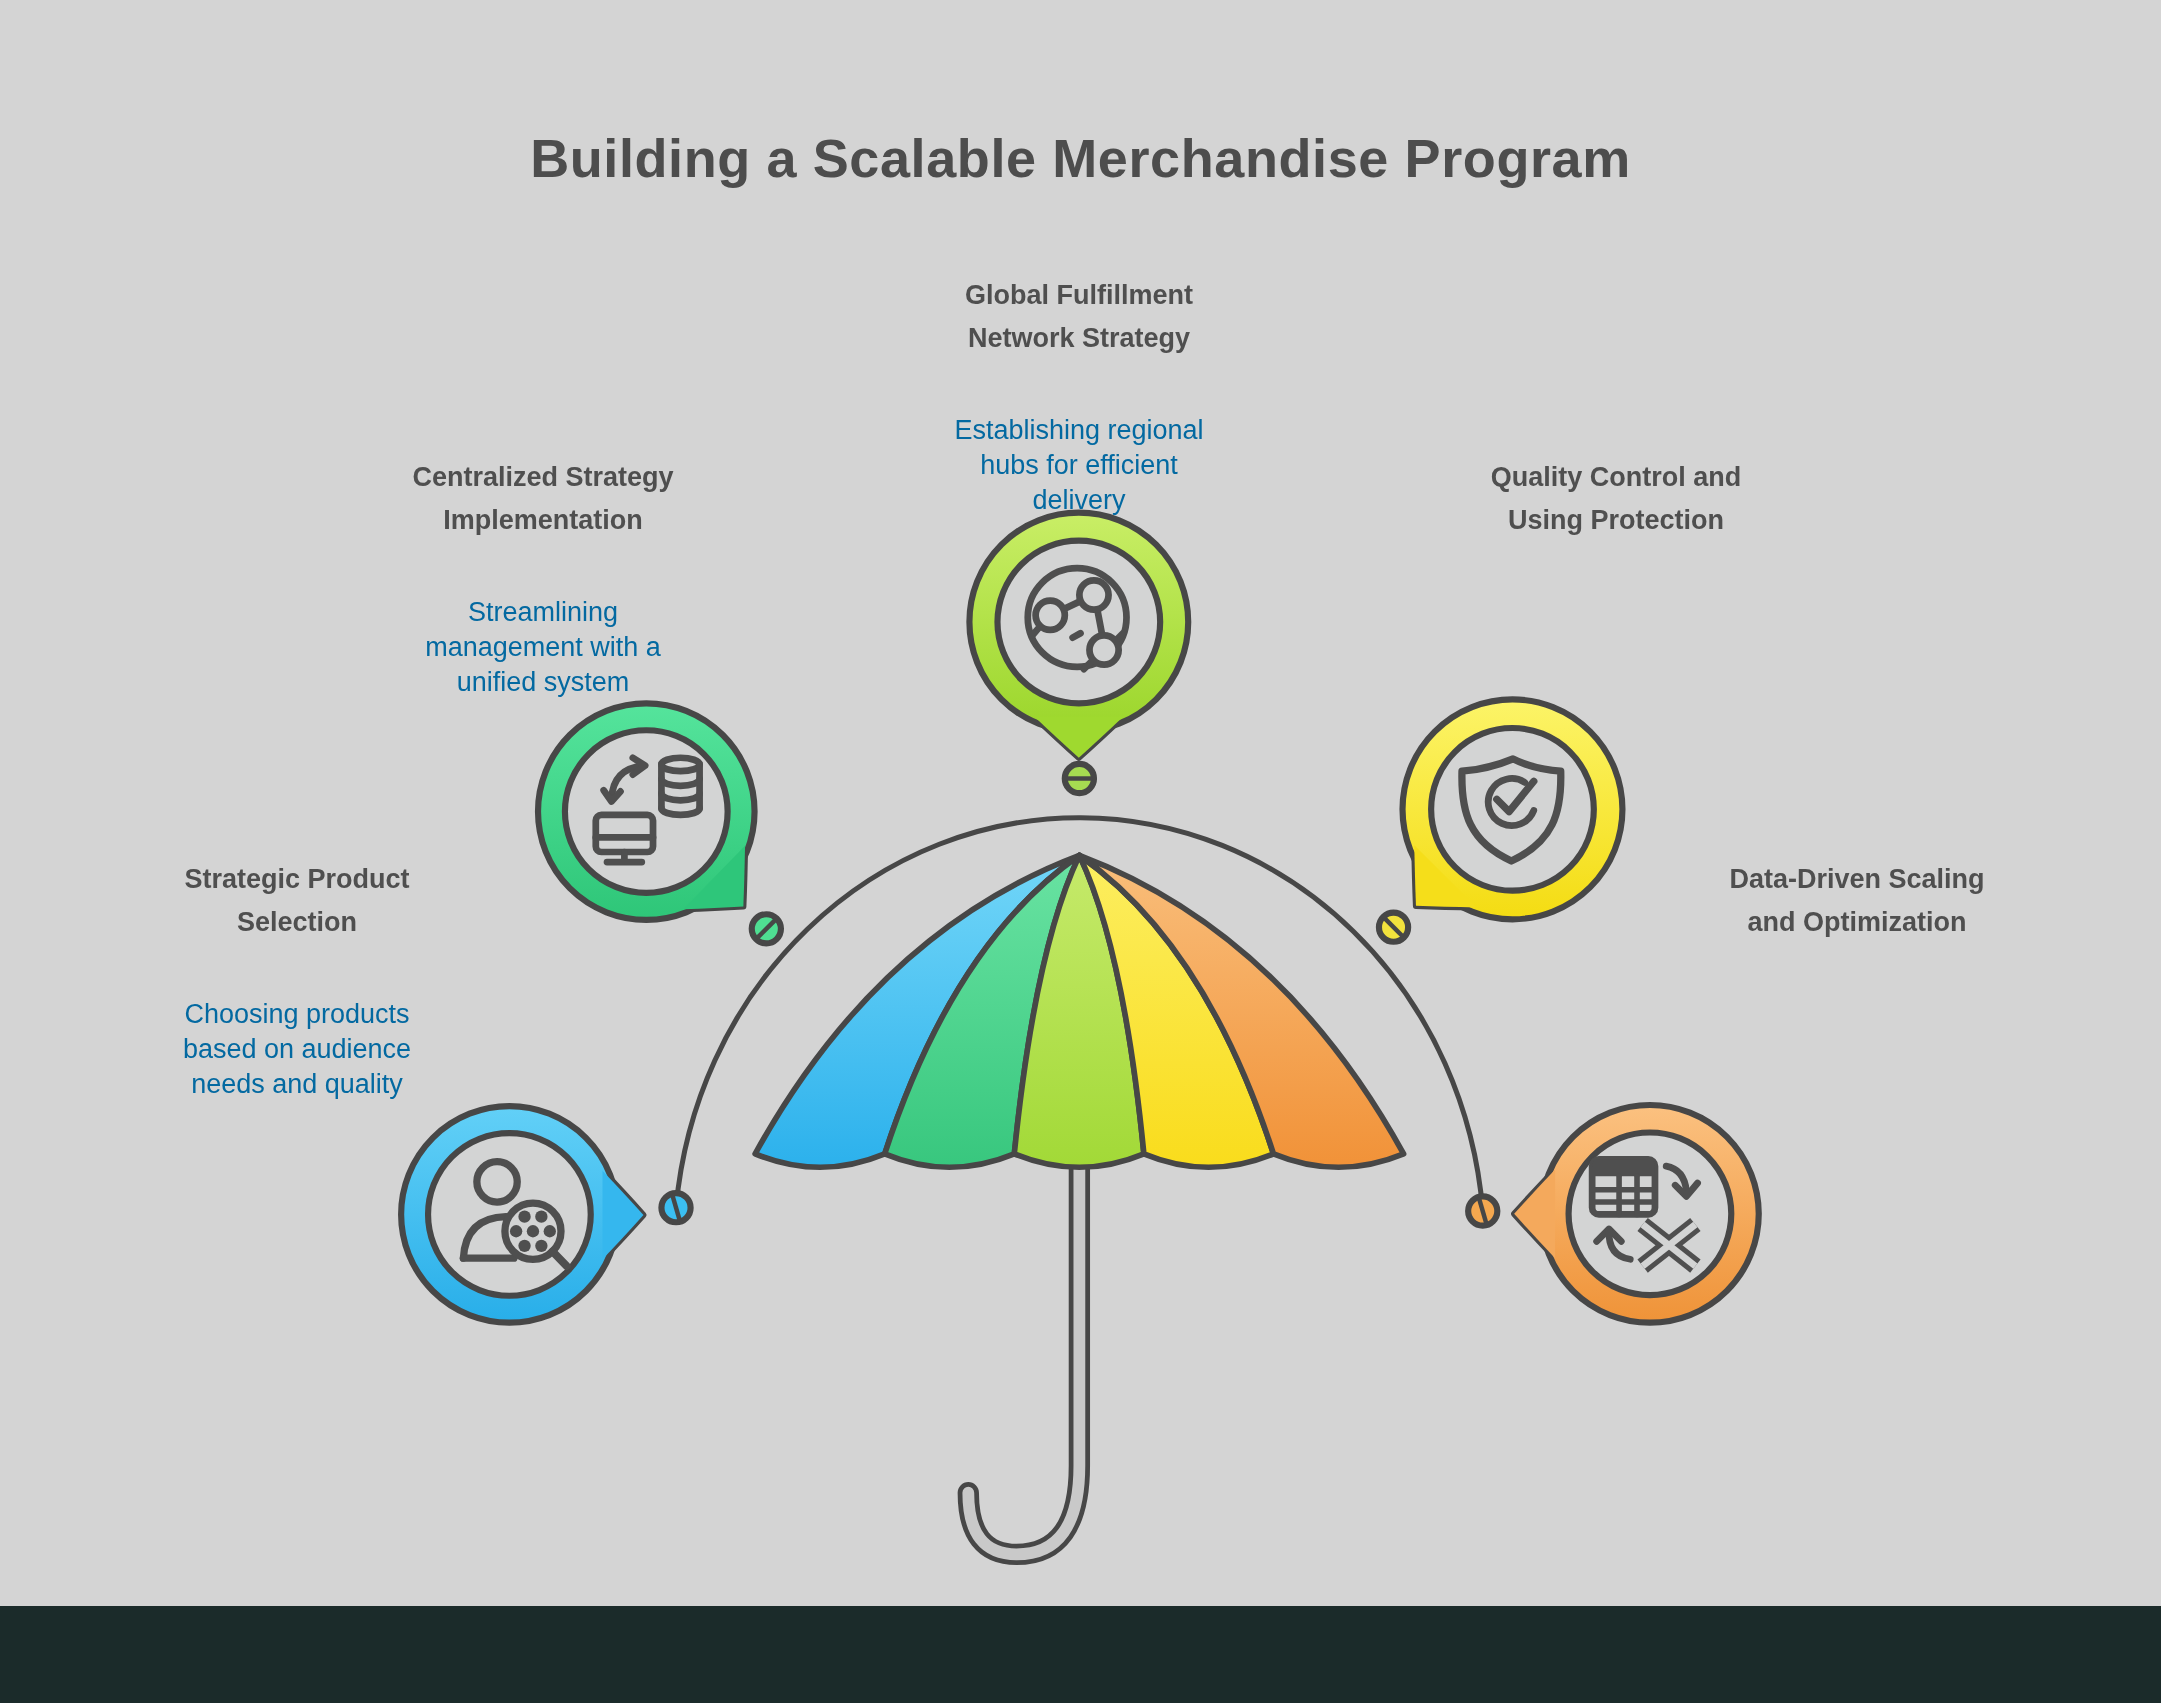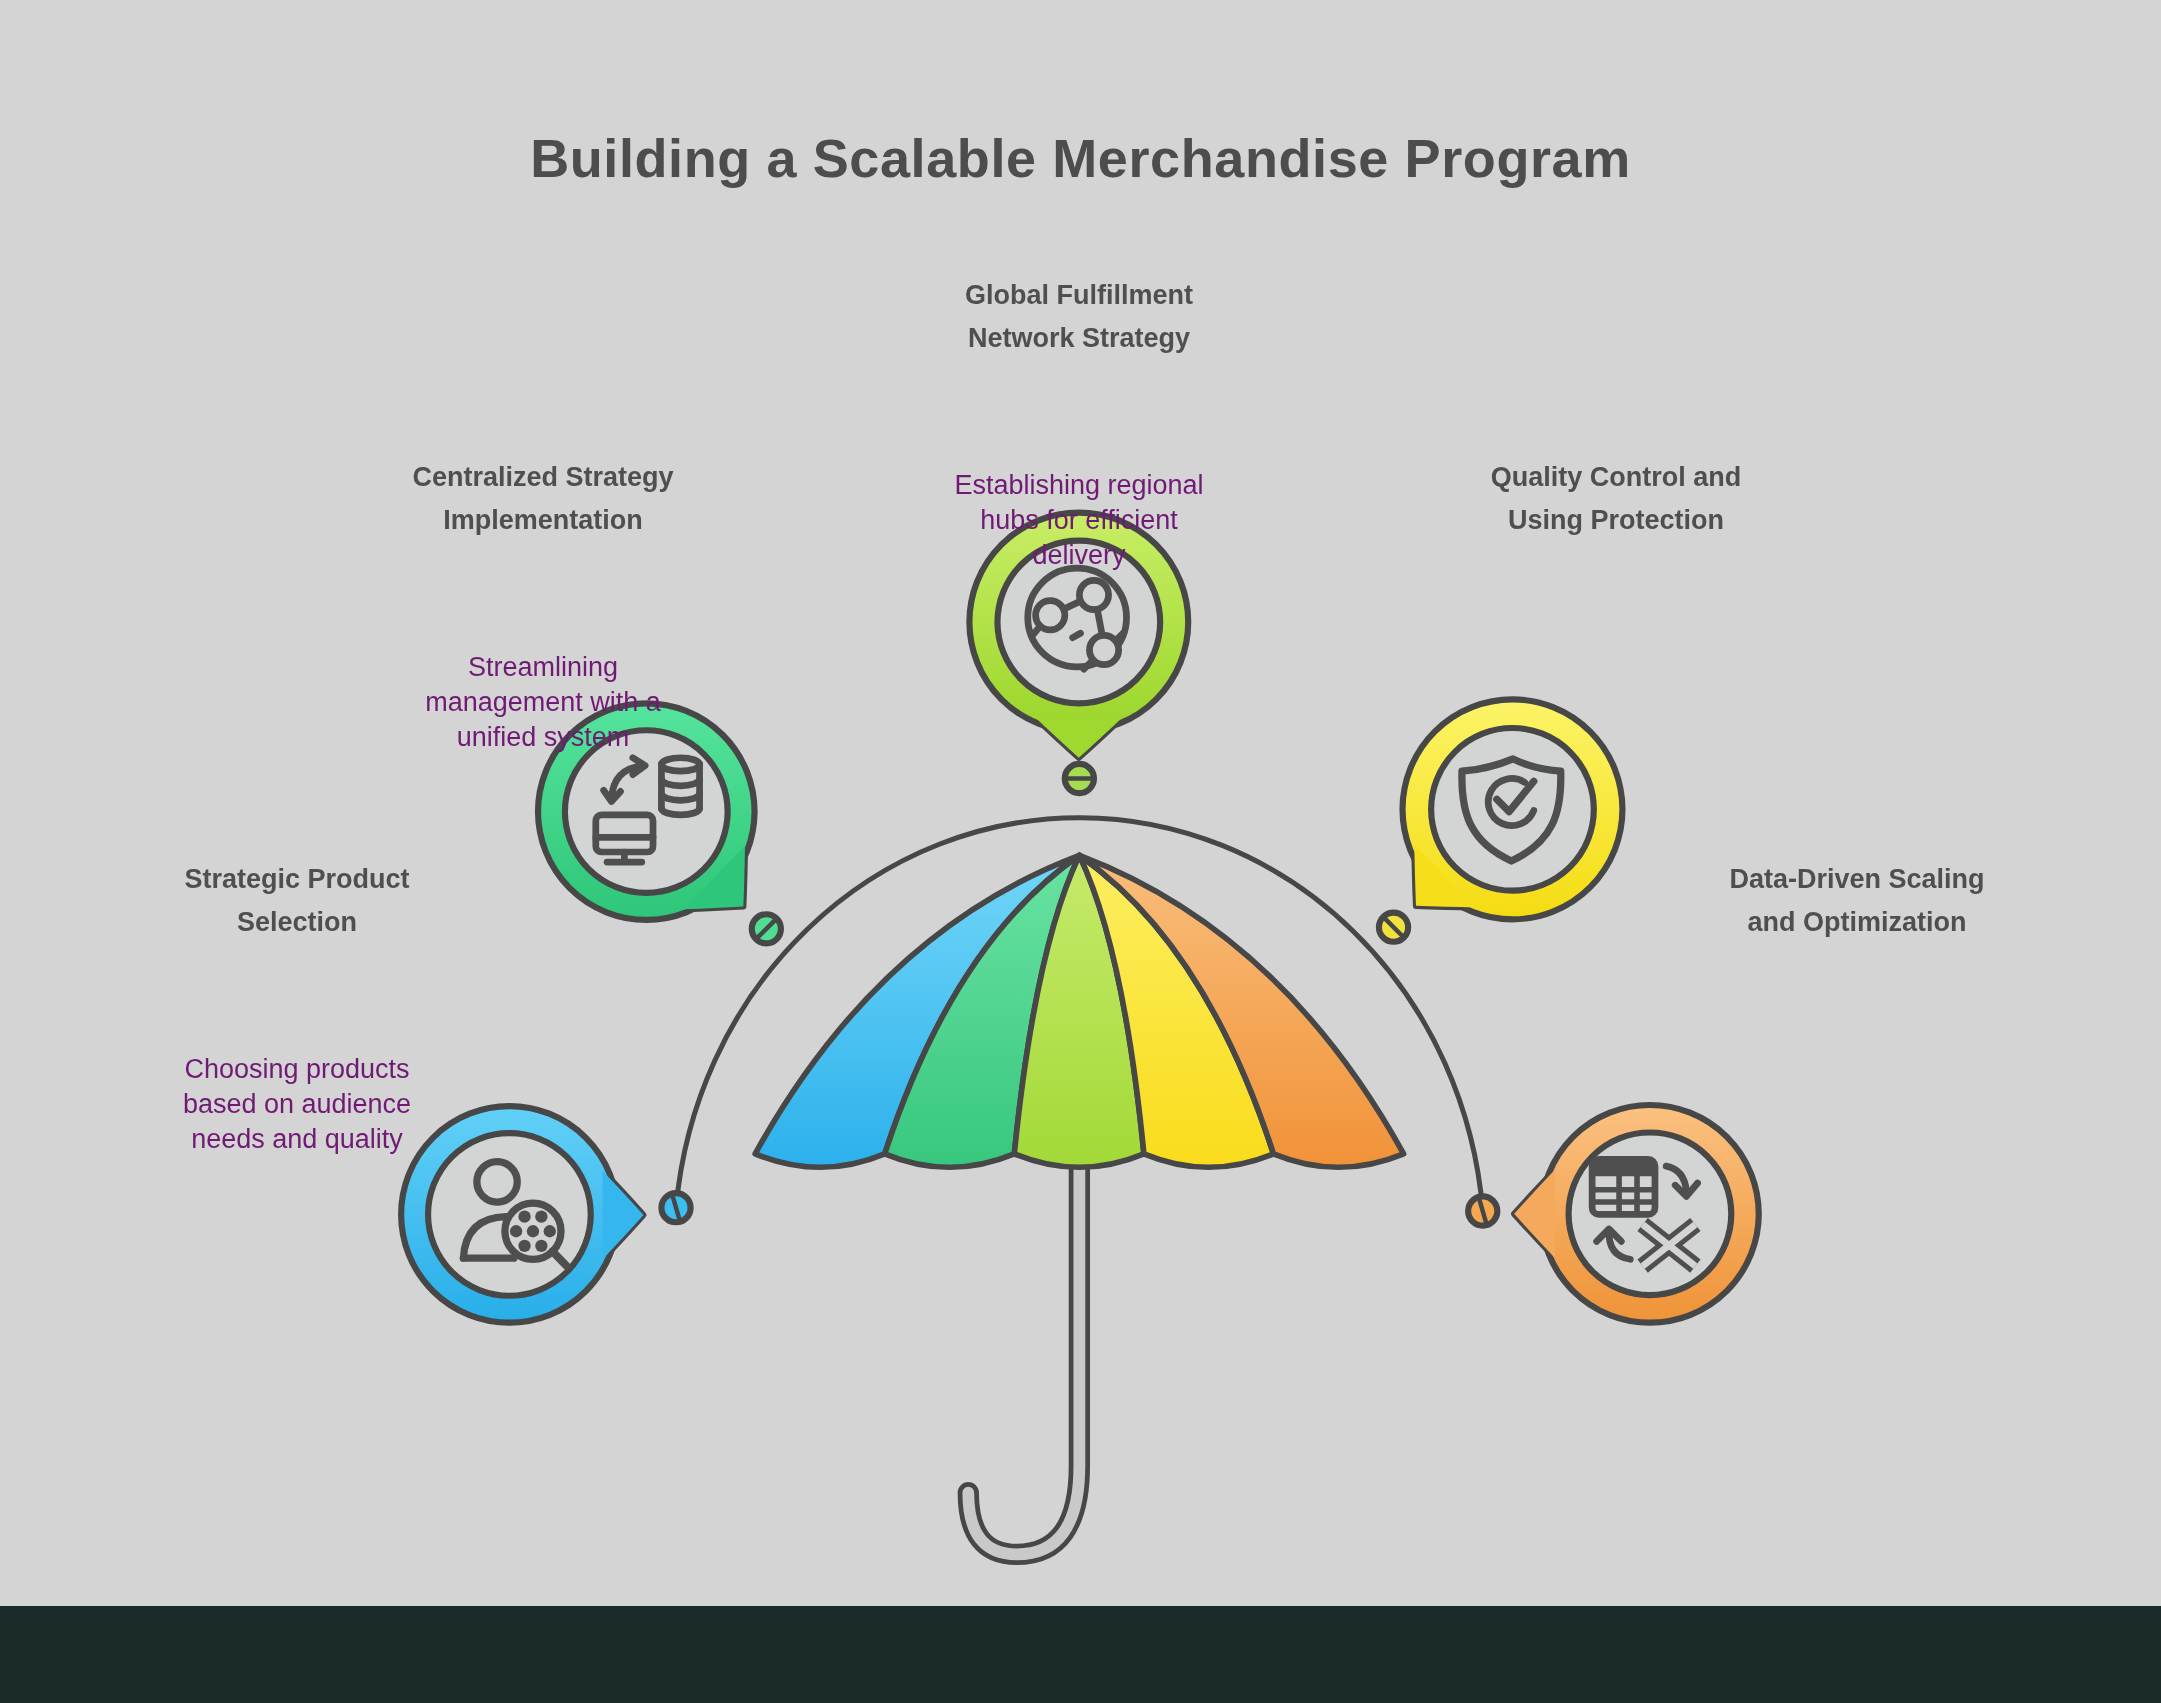--- a/index.html
+++ b/index.html
@@ -10,21 +10,21 @@
   }
   .stage{position:absolute;inset:0;}
   svg{position:absolute;left:0;top:0;}
   .page-title{
     position:absolute;left:0;top:127px;width:2161px;
     text-align:center;font-size:54px;font-weight:bold;color:#4d4d4d;
     letter-spacing:0.6px;
   }
   .tblock{position:absolute;text-align:center;white-space:pre-line;}
   .tblock .ttl{font-size:27px;font-weight:bold;color:#4f4f4f;line-height:43px;}
-  .tblock .bdy{font-size:27px;font-weight:normal;color:#701a75;line-height:35px;margin-top:98px;}
+  .tblock .bdy{font-size:27px;font-weight:normal;color:#0369a1;line-height:35px;margin-top:43px;}
   .b1{left:84px;top:848px;width:426px;}
   .b2{left:330px;top:446px;width:426px;}
   .b3{left:866px;top:264px;width:426px;}
   .b4{left:1403px;top:446px;width:426px;}
   .b5{left:1644px;top:848px;width:426px;}
   .footer-bar{
     position:absolute;left:0;top:1606px;width:2161px;height:98px;
     background:#1b2b2a;
   }
 </style>

